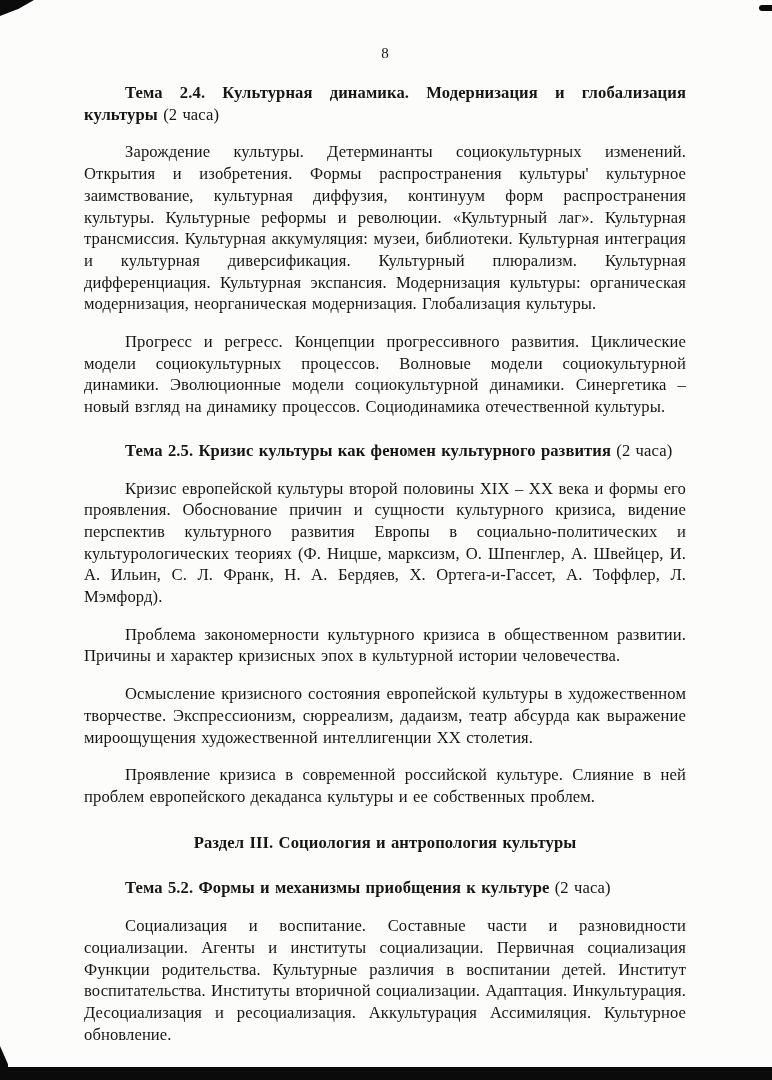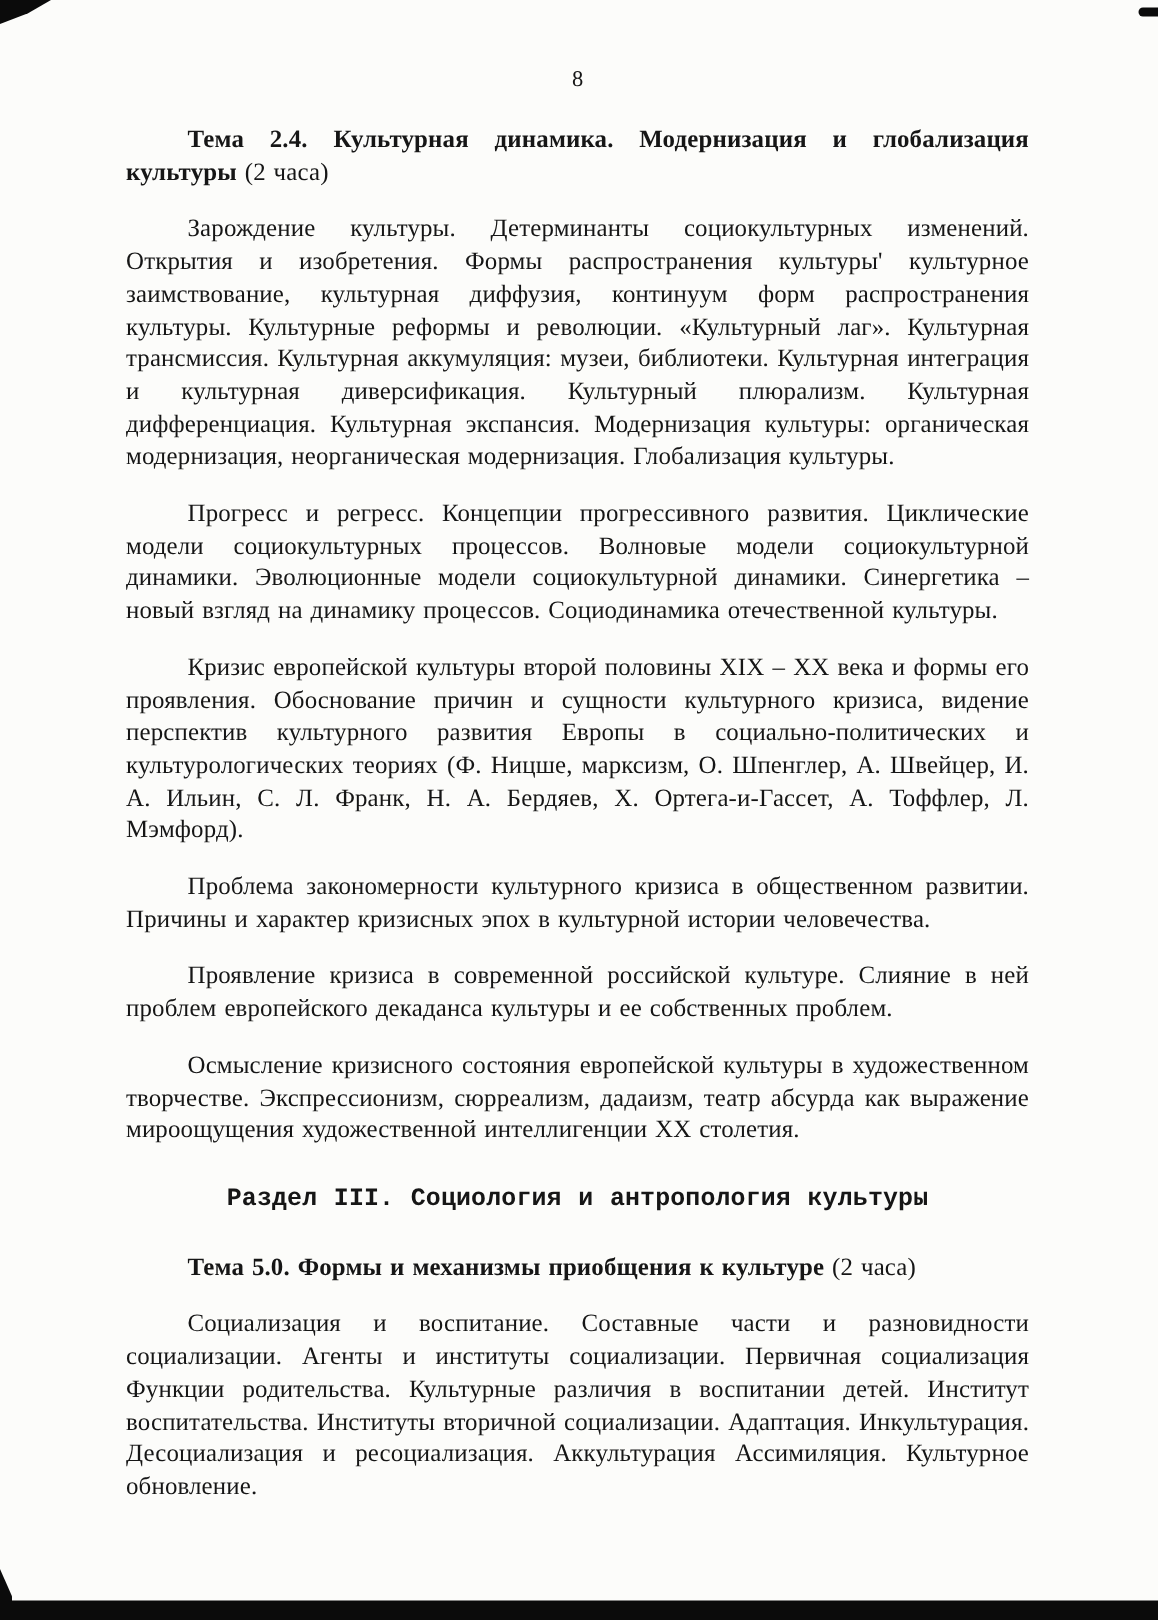--- a/index.html
+++ b/index.html
@@ -37,21 +37,20 @@
     word-spacing: 1px;
   }
   .bold { font-weight: bold; }
   .space-before { margin-top: 22px; }
   .section-title {
     text-align: center;
     text-indent: 0;
     font-weight: bold;
     margin-top: 24px;
     margin-bottom: 24px;
-    font-family: Liberation Mono, monospace;
   }
   
   .art { position: absolute; background: #0b0b0b; }
   .art-top-left {
     left: 0; top: 0; width: 34px; height: 16px;
     clip-path: polygon(0 0, 100% 0, 55% 55%, 0 100%);
   }
   .art-top-right {
     right: 0; top: 5px; width: 13px; height: 6px;
     border-radius: 3px 0 0 3px;
@@ -75,28 +74,29 @@
 <div class="page">
 
   <div class="page-number">8</div>
 
   <p class="para"><span class="bold">Тема 2.4. Культурная динамика. Модернизация и глобализация культуры</span> <span>(2 часа)</span></p>
 
   <p class="para">Зарождение культуры. Детерминанты социокультурных изменений. Открытия и изобретения. Формы распространения культуры' культурное заимствование, культурная диффузия, континуум форм распространения культуры. Культурные реформы и революции. «Культурный лаг». Культурная трансмиссия. Культурная аккумуляция: музеи, библиотеки. Культурная интеграция и культурная диверсификация. Культурный плюрализм. Культурная дифференциация. Культурная экспансия. Модернизация культуры: органическая модернизация, неорганическая модернизация. Глобализация культуры.</p>
 
   <p class="para">Прогресс и регресс. Концепции прогрессивного развития. Циклические модели социокультурных процессов. Волновые модели социокультурной динамики. Эволюционные модели социокультурной динамики. Синергетика – новый взгляд на динамику процессов. Социодинамика отечественной культуры.</p>
 
+  <p class="para space-before"><span class="bold">Тема 2.5. Кризис культуры как феномен культурного развития</span> <span>(2 часа)</span></p>
 
   <p class="para">Кризис европейской культуры второй половины XIX – XX века и формы его проявления. Обоснование причин и сущности культурного кризиса, видение перспектив культурного развития Европы в социально-политических и культурологических теориях (Ф. Ницше, марксизм, О. Шпенглер, А. Швейцер, И. А. Ильин, С. Л. Франк, Н. А. Бердяев, Х. Ортега-и-Гассет, А. Тоффлер, Л. Мэмфорд).</p>
 
   <p class="para">Проблема закономерности культурного кризиса в общественном развитии. Причины и характер кризисных эпох в культурной истории человечества.</p>
 
+  <p class="para">Осмысление кризисного состояния европейской культуры в художественном творчестве. Экспрессионизм, сюрреализм, дадаизм, театр абсурда как выражение мироощущения художественной интеллигенции XX столетия.</p>
+
   <p class="para">Проявление кризиса в современной российской культуре. Слияние в ней проблем европейского декаданса культуры и ее собственных проблем.</p>
-
-  <p class="para">Осмысление кризисного состояния европейской культуры в художественном творчестве. Экспрессионизм, сюрреализм, дадаизм, театр абсурда как выражение мироощущения художественной интеллигенции XX столетия.</p>
 
   <p class="para section-title">Раздел III. Социология и антропология культуры</p>
 
-  <p class="para"><span class="bold">Тема 5.0. Формы и механизмы приобщения к культуре</span> <span>(2 часа)</span></p>
+  <p class="para"><span class="bold">Тема 5.2. Формы и механизмы приобщения к культуре</span> <span>(2 часа)</span></p>
 
   <p class="para">Социализация и воспитание. Составные части и разновидности социализации. Агенты и институты социализации. Первичная социализация Функции родительства. Культурные различия в воспитании детей. Институт воспитательства. Институты вторичной социализации. Адаптация. Инкультурация. Десоциализация и ресоциализация. Аккультурация Ассимиляция. Культурное обновление.</p>
 
 </div>
 
 </body></html>

